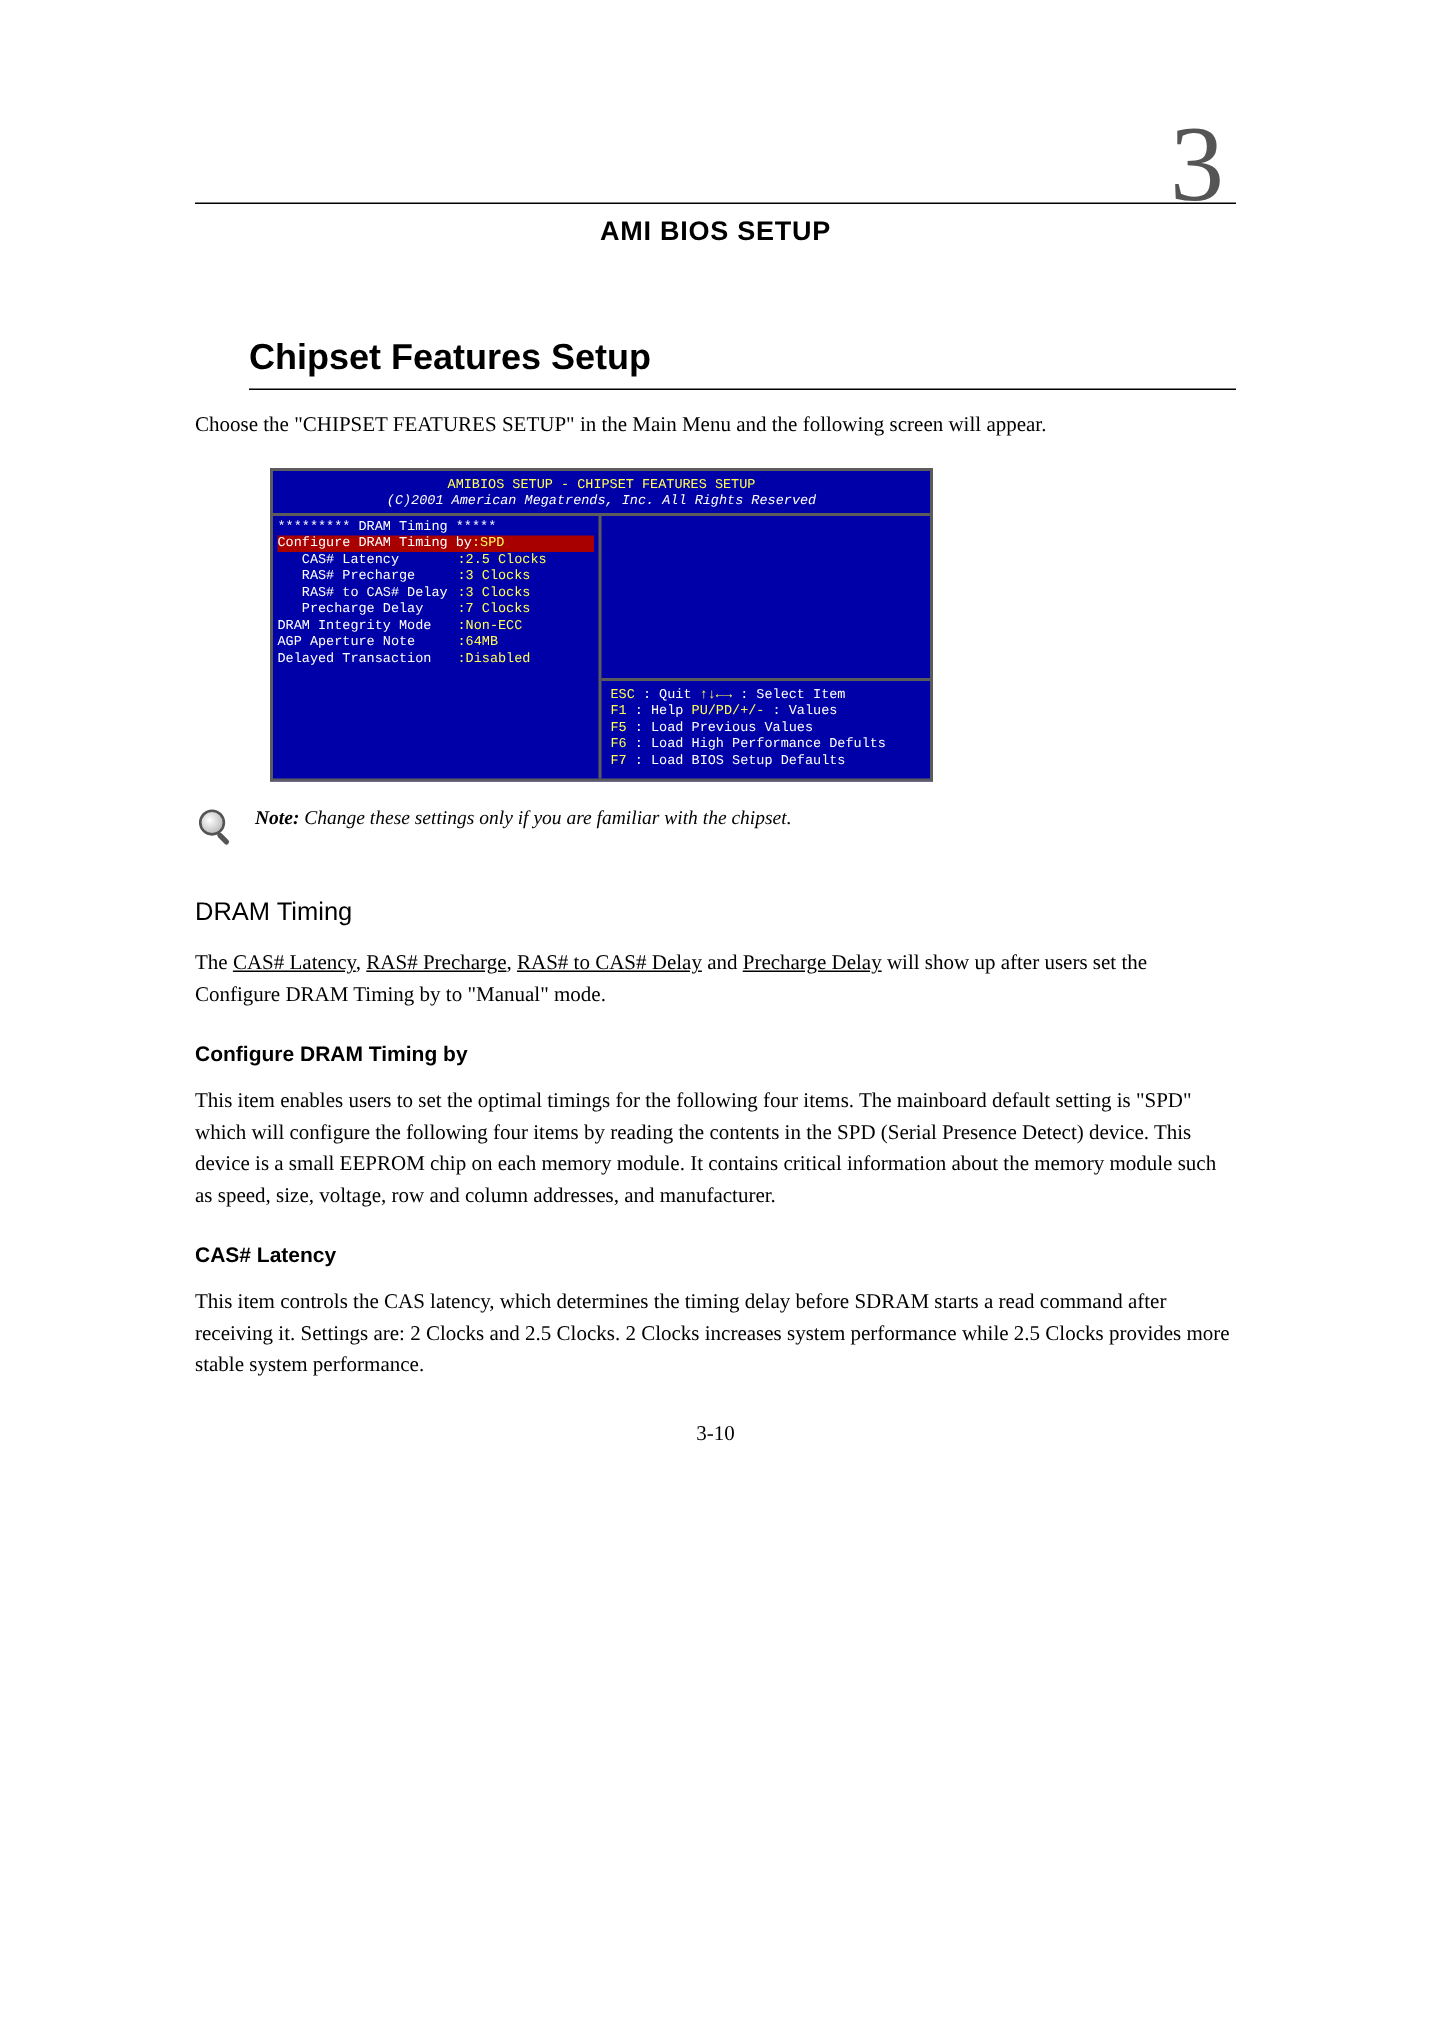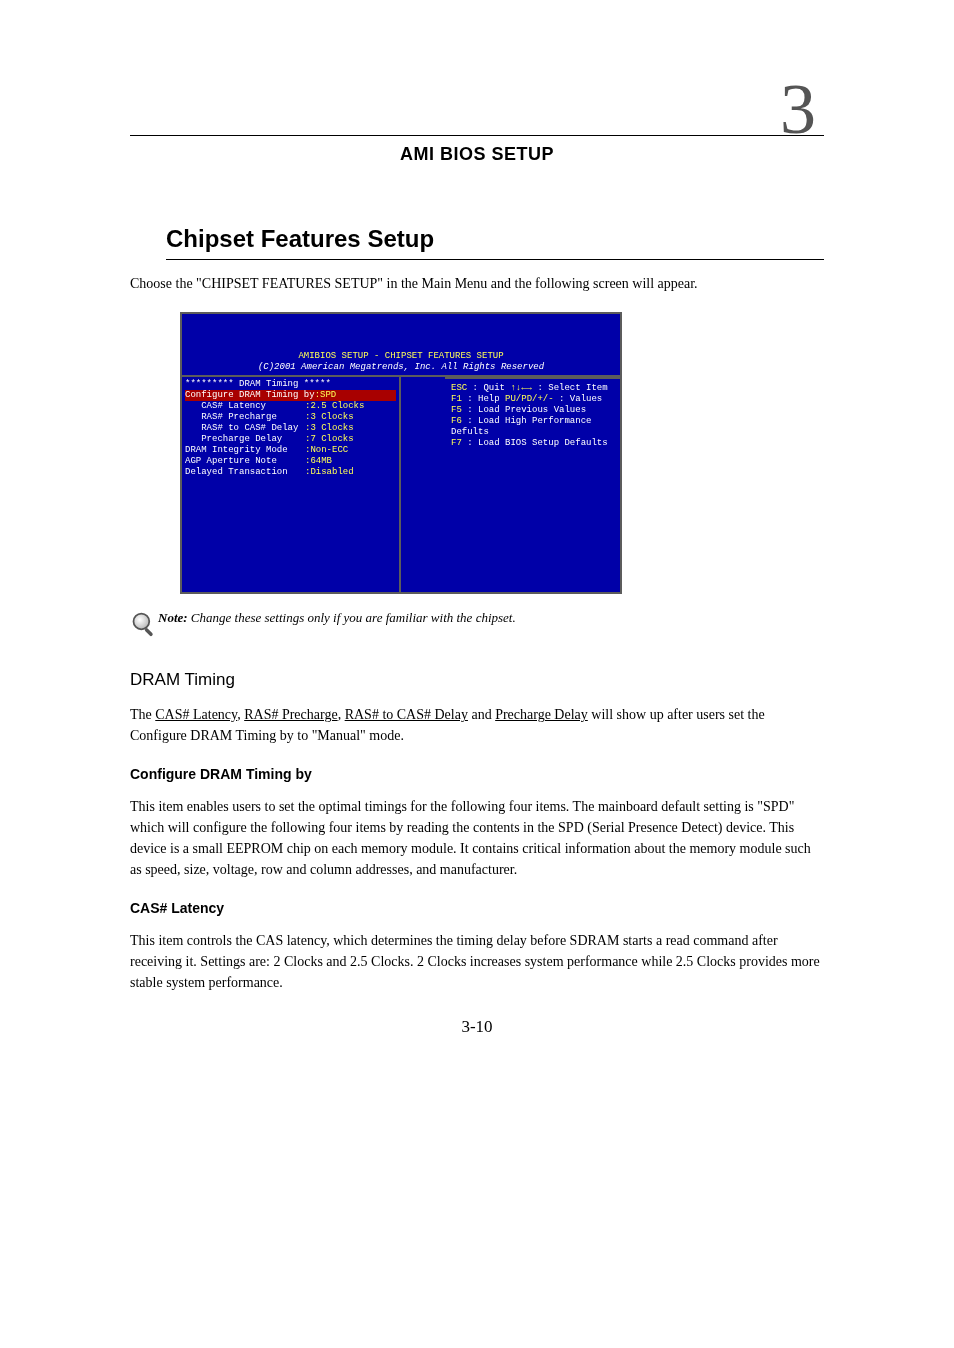--- a/index.html
+++ b/index.html
@@ -63,36 +63,36 @@
     font-size: 9px;
     line-height: 11px;
     color: #fff;
     box-sizing: border-box;
     padding: 0;
   }
   .bios-head {
     text-align: center;
     padding: 4px 0 2px 0;
   }
-  .bios-head .t1 { color: #ffff55; margin-top: 33px; }
+  .bios-head .t1 { color: #ffff55; }
   .bios-head .t2 { color: #fff; font-style: italic; }
   .bios-body {
     display: flex;
     border-top: 2px solid #5c5c5c;
   }
   .bios-left {
     width: 50%;
     border-right: 2px solid #5c5c5c;
-    padding: 2px 3px 114px 3px;
+    padding: 2px 3px 74px 3px;
     box-sizing: border-box;
   }
   .bios-right {
     width: 50%;
     display: flex;
-    flex-direction: row;
+    flex-direction: column;
     gap: 44px;
   }
   .bios-right-top {
     flex: 1;
   }
   .bios-help {
     border-top: 2px solid #5c5c5c;
     padding: 4px 6px 6px 6px;
   }
   .bios-help .yk { color: #ffff55; }
@@ -102,20 +102,21 @@
   }
   .bios-row .label { flex: 0 0 120px; color: #fff; }
   .bios-row .val { color: #ffff55; }
   .bios-row.section .label { color: #fff; }
   .bios-row.highlight { background: #a80000; }
   
   .note {
     display: flex;
     align-items: flex-start;
     margin-top: 14px;
+    gap: 12px;
   }
   .note-icon {
     width: 28px;
     flex: 0 0 28px;
     margin-top: 2px;
   }
   .note-text {
     font-size: 13px;
     font-style: italic;
     line-height: 1.5;
@@ -139,21 +140,21 @@
     font-weight: bold;
     font-size: 14px;
     margin-top: 20px;
     margin-bottom: 4px;
   }
   .footer {
     position: absolute;
     bottom: 30px;
     left: 50%;
     transform: translateX(-50%);
-    font-size: 17px;
+    font-size: 14px;
   }
   .u { text-decoration: underline; }
 </style>
 </head>
 <body>
 
 <div class="page">
   <div class="chapter-num">3</div>
   <div class="chapter-line"></div>
   <div class="chapter-title">AMI BIOS SETUP</div>

